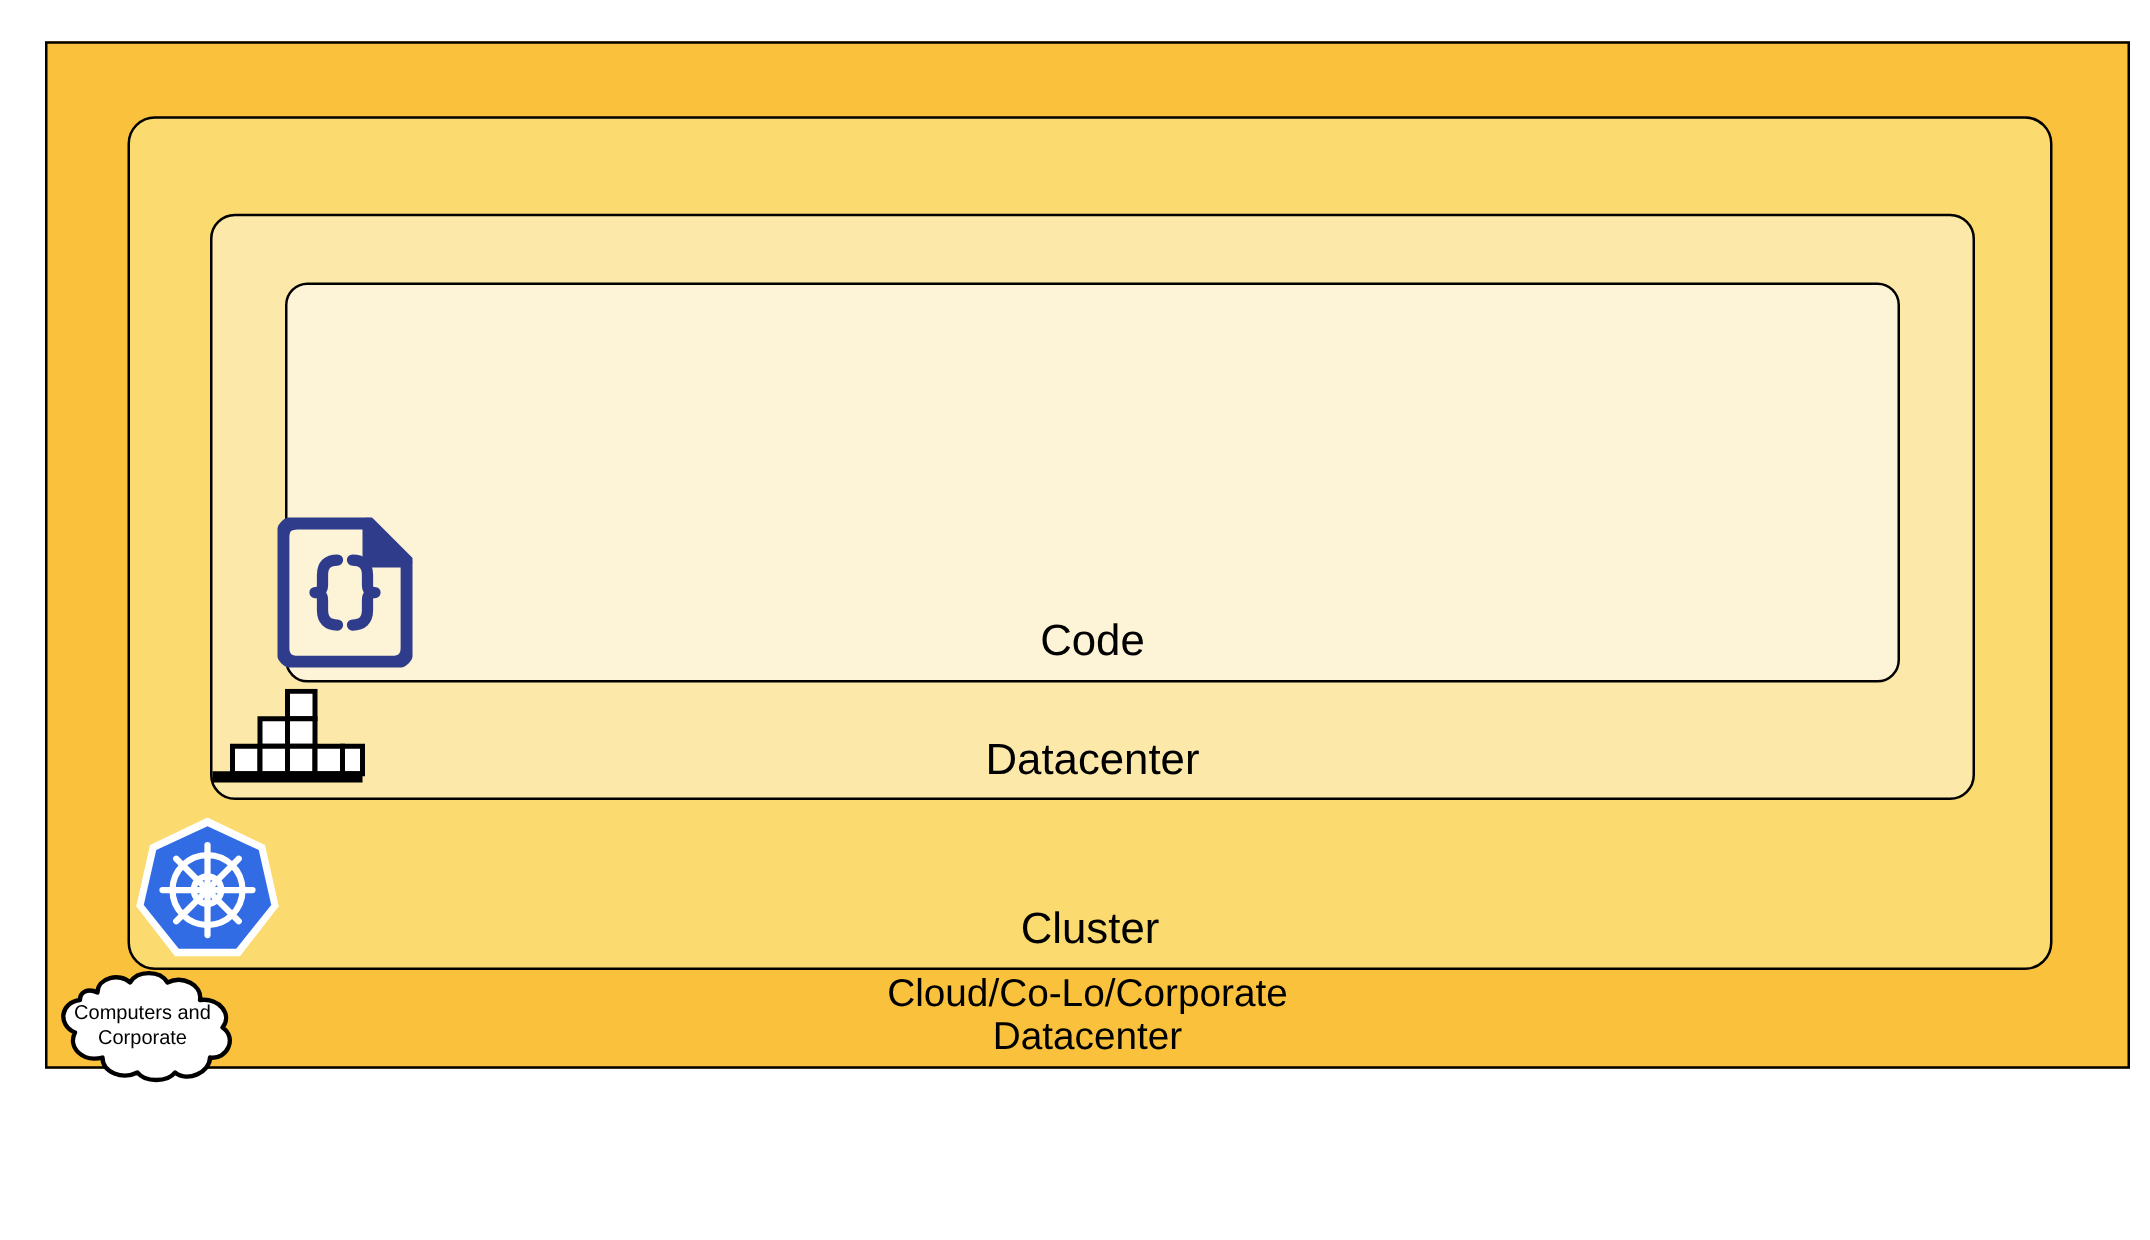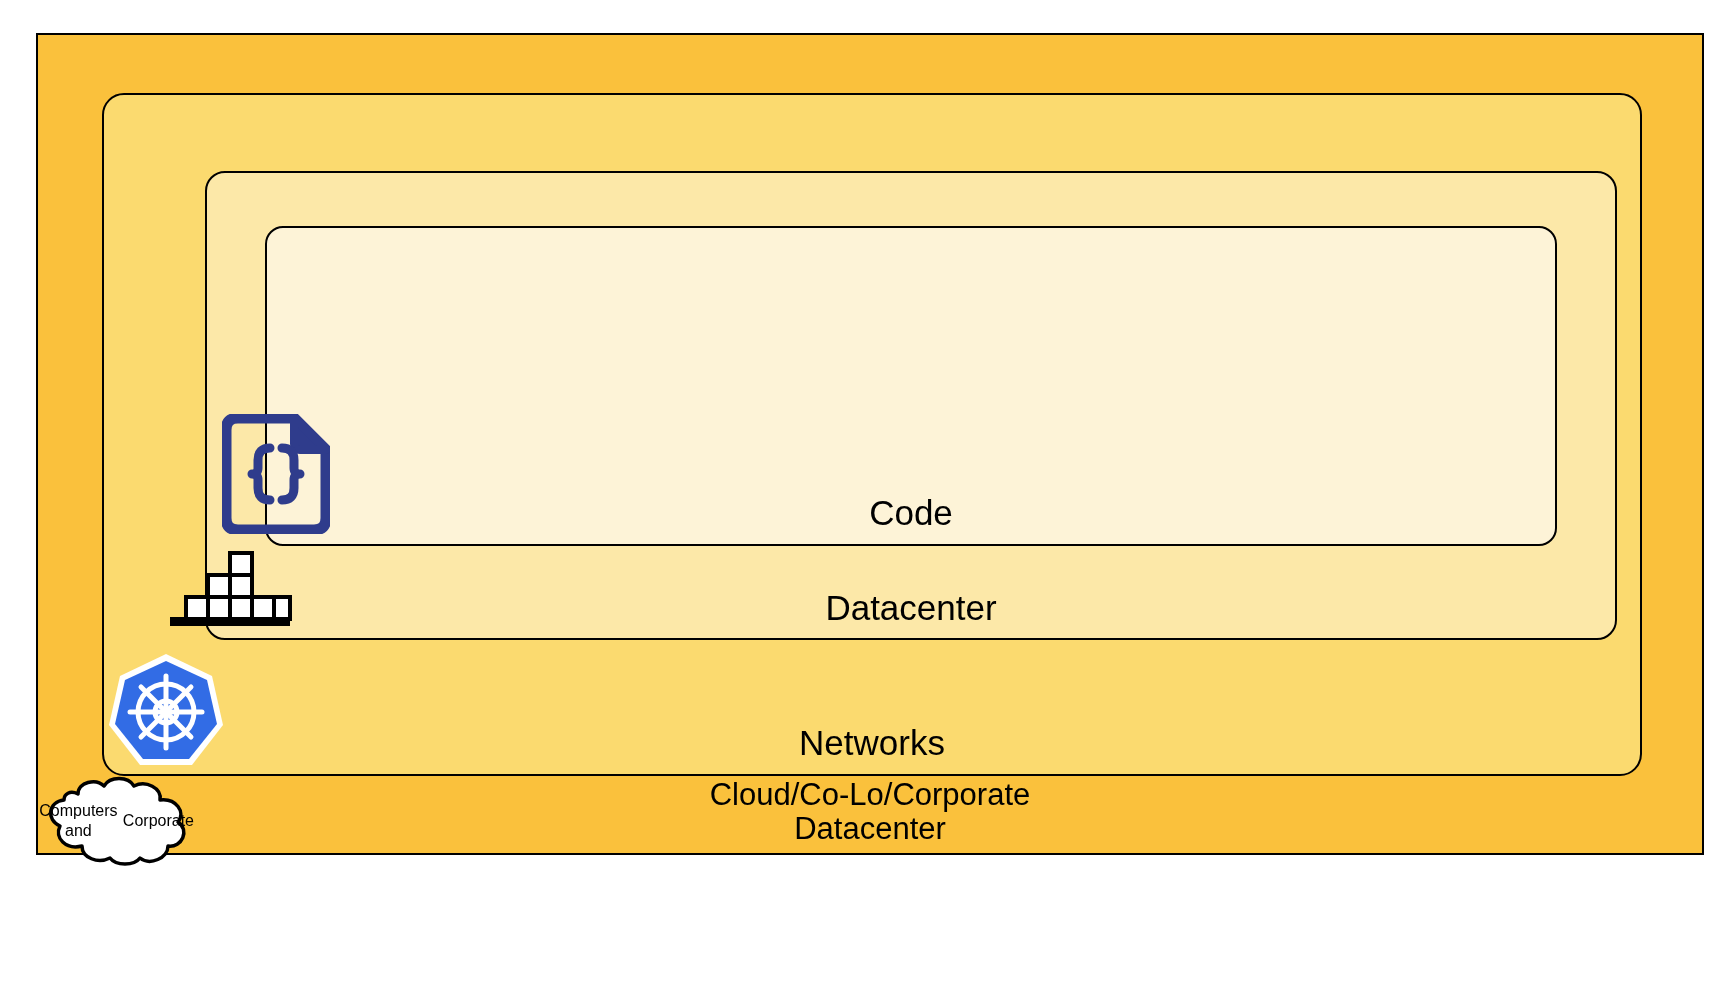--- a/index.html
+++ b/index.html
@@ -41,21 +41,20 @@
     background: #FBDA6F;
     border-radius: 22px;
   }
   #layer-container {
     left: 164px;
     top: 167px;
     width: 1412px;
     height: 469px;
     background: #FCE8A8;
     border-radius: 20px;
-    margin-left: 37px;
   }
   #layer-code {
     left: 222px;
     top: 220px;
     width: 1292px;
     height: 320px;
     background: #FDF3D7;
     border-radius: 18px;
   }
 
@@ -135,21 +134,21 @@
     left: 0;
     top: 0;
   }
   #cloud-text {
     position: absolute;
     left: 0;
     top: 0;
     width: 160px;
     height: 94px;
     display: flex;
-    flex-direction: row;
+    flex-direction: column;
     align-items: center;
     justify-content: center;
     font-size: 16px;
     color: #000000;
     line-height: 1.26;
     text-align: center;
     pointer-events: none;
   }
 </style>
 </head>
@@ -163,21 +162,21 @@
 
       <div class="layer" id="layer-container" style="left:64px; top:76px;">
 
         <div class="layer" id="layer-code" style="left:58px; top:53px;">
           <div class="layer-label" id="label-code">Code</div>
         </div>
 
         <div class="layer-label" id="label-container">Datacenter</div>
       </div>
 
-      <div class="layer-label" id="label-cluster">Networks</div>
+      <div class="layer-label" id="label-cluster">Cluster</div>
     </div>
 
     <div class="layer-label" id="label-datacenter"><span>Cloud/Co-Lo/Corporate</span><br><span>Datacenter</span></div>
   </div>
 
   <div id="icon-code">
     <svg width="108" height="120" viewBox="0 0 108 120" xmlns="http://www.w3.org/2000/svg">
 
       <path d="M 16 4
                L 72 4

